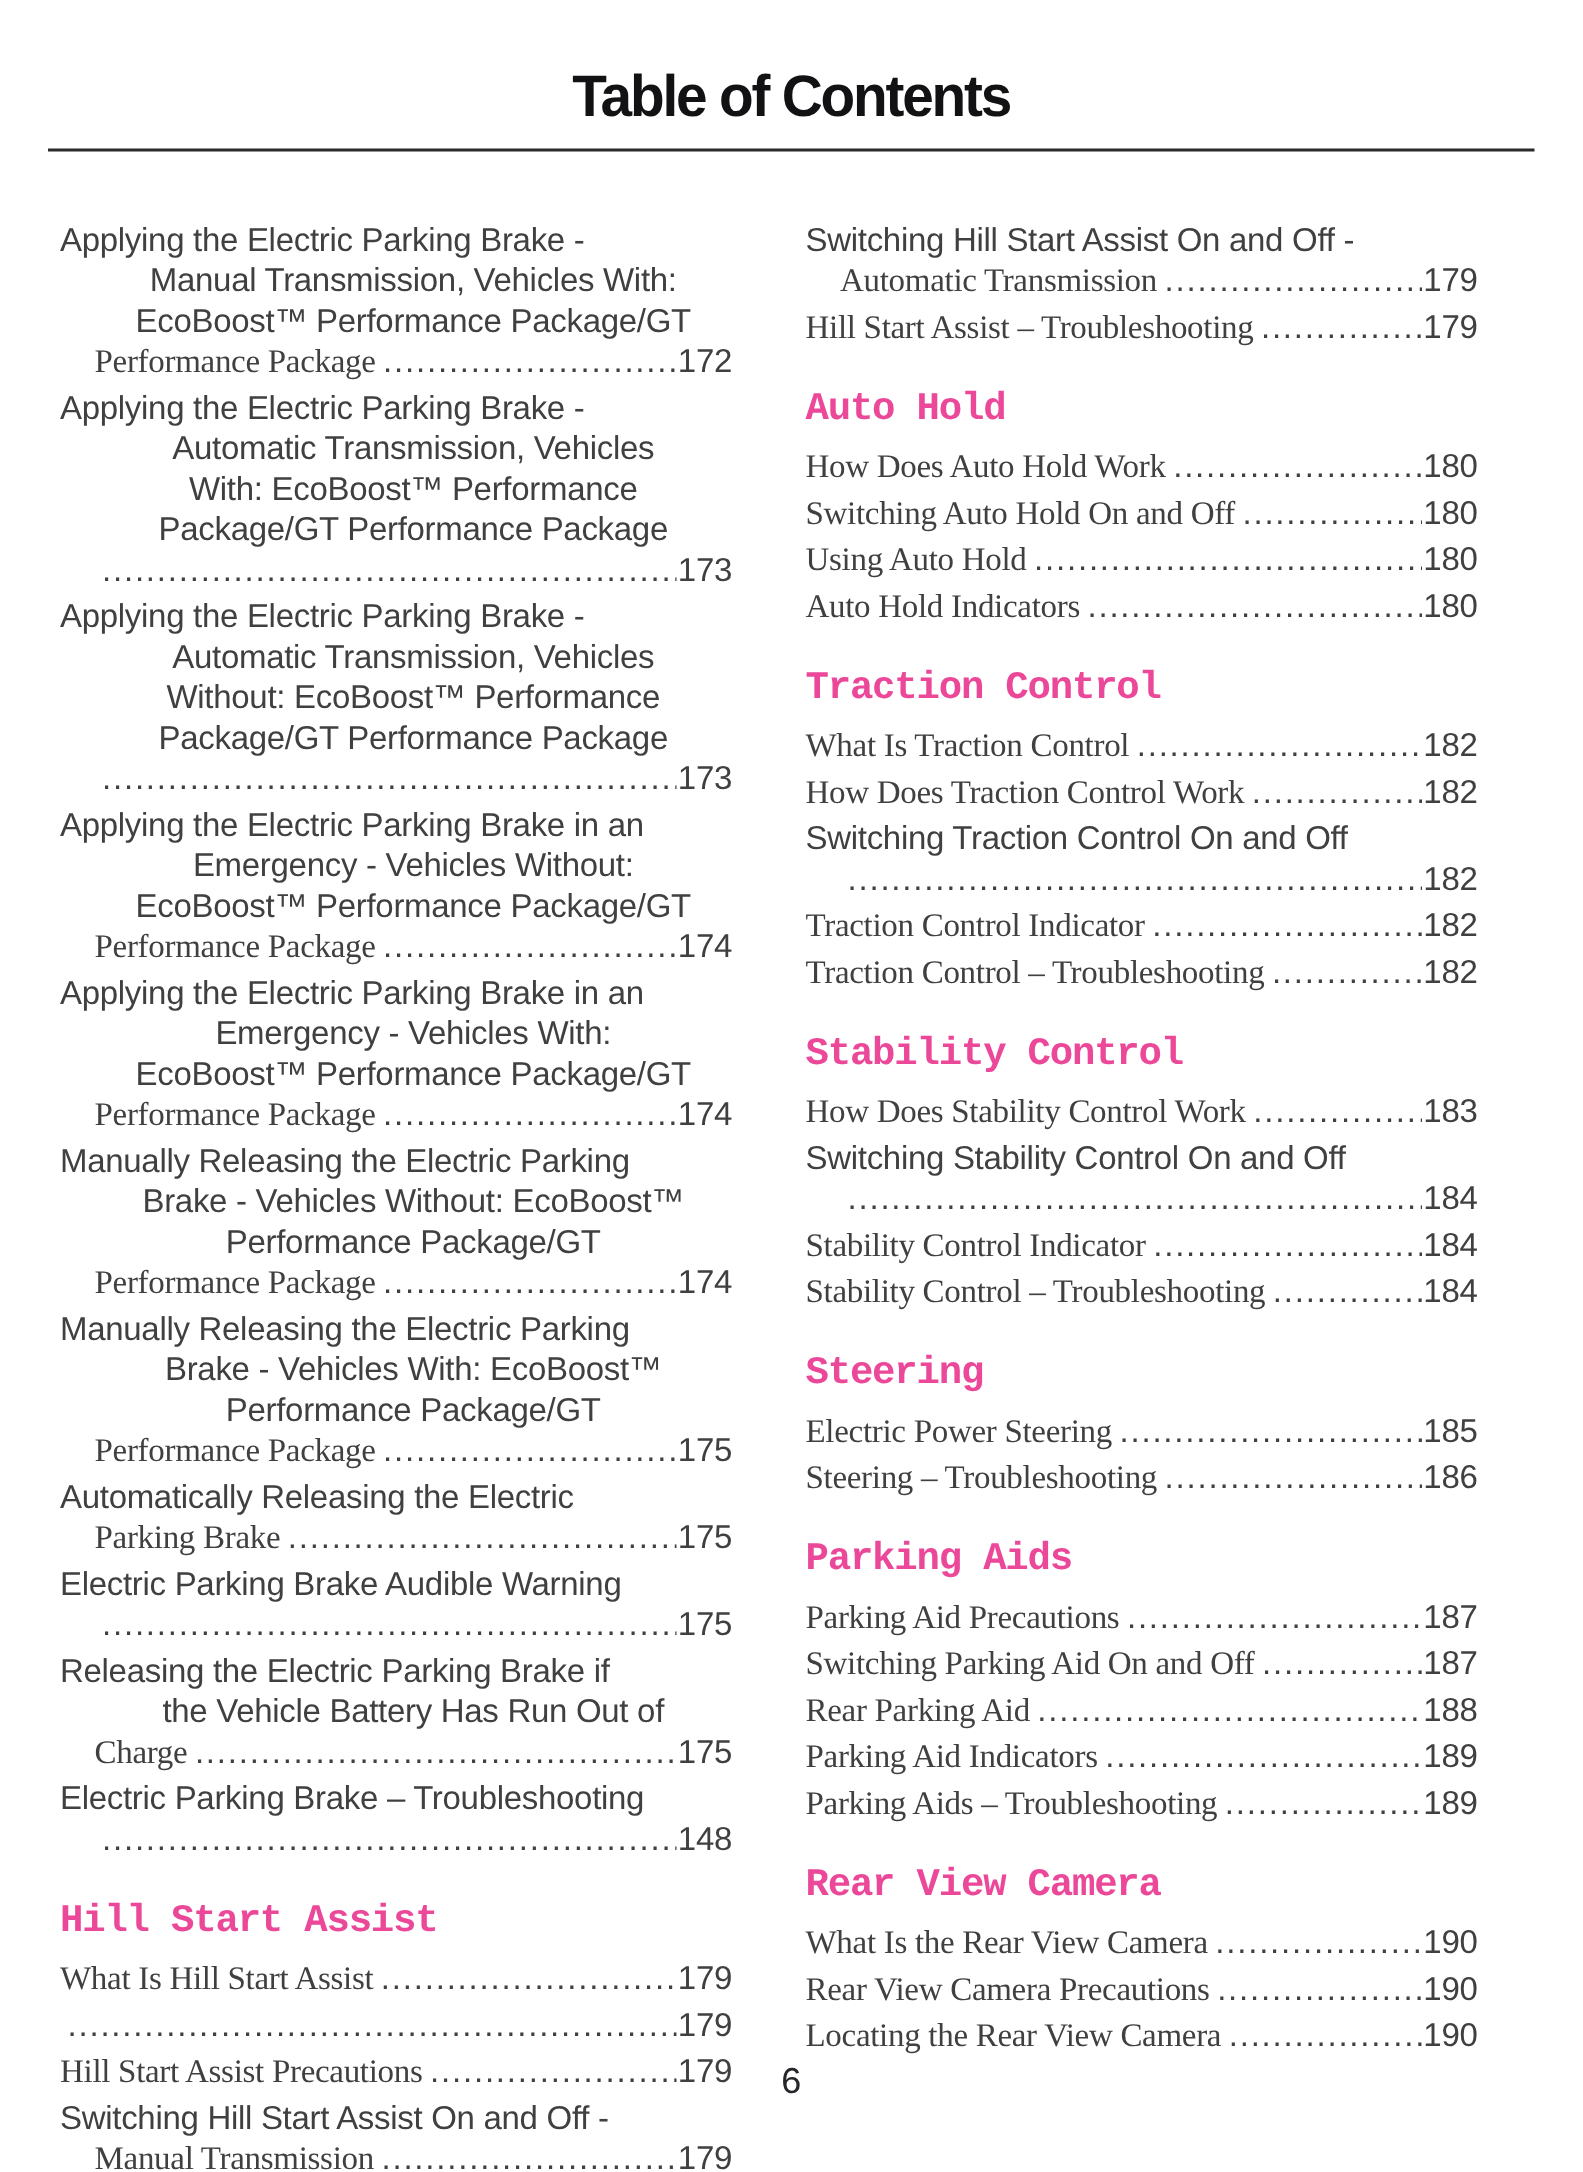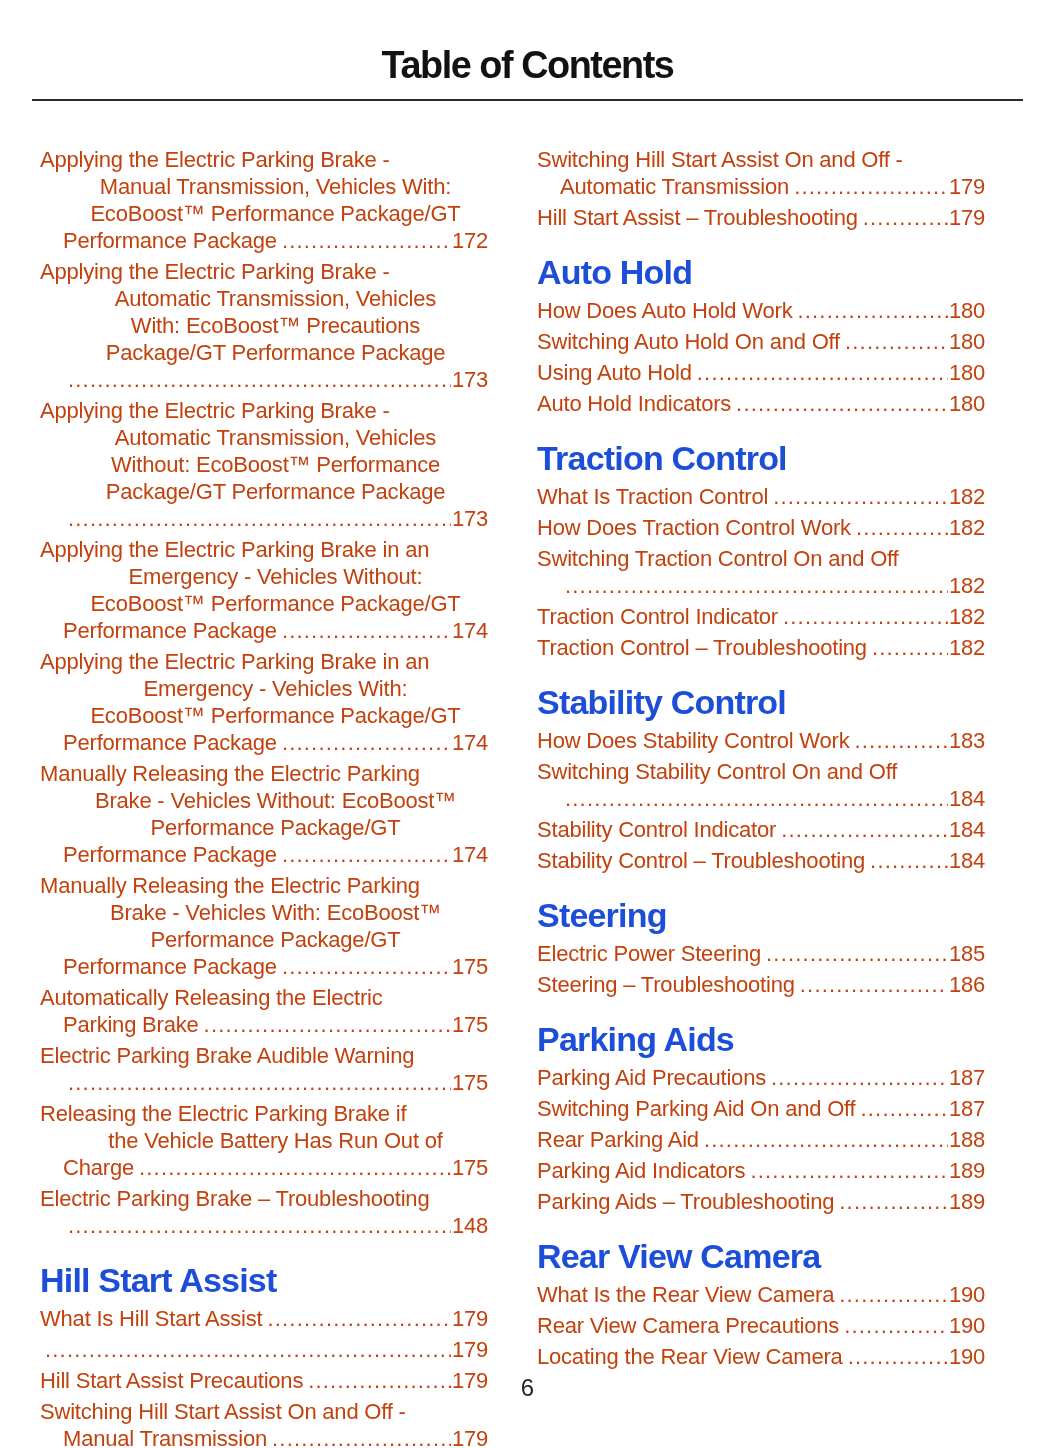--- a/index.html
+++ b/index.html
@@ -34,42 +34,43 @@
     display: flex;
     gap: 49px;
     padding: 45px 0 0 40px;
   }
   .col { width: 448px; flex: 0 0 448px; }
   .entry {
     font-size: 22px;
     line-height: 27px;
     letter-spacing: -0.2px;
     margin-bottom: 4px;
-    color: #c2410c;
+    color: #404040;
   }
   .line { white-space: nowrap; }
   .line.cont { padding-left: 23px; text-align: center; }
   .lastline { display: flex; align-items: baseline; }
-  .txt { flex: 0 0 auto; white-space: pre; }
+  .txt { flex: 0 0 auto; white-space: pre; font-family: Liberation Serif, serif; }
   .dots {
     flex: 1 1 auto;
     min-width: 0;
     overflow: hidden;
     white-space: nowrap;
     letter-spacing: 1.2px;
     margin: 0 1px 0 5px;
   }
   .pg { flex: 0 0 auto; }
   .section-heading {
-    font-size: 34px;
+    font-size: 26px;
     line-height: 32px;
     font-weight: 700;
     letter-spacing: -0.8px;
-    color: #1d4ed8;
+    color: #ec4899;
     margin: 25px 0 9px 0;
+    font-family: Liberation Mono, monospace;
   }
   .col .section-heading:first-child { margin-top: 0; }
   .page-number {
     position: absolute;
     left: 0; bottom: 46px;
     width: 100%;
     text-align: center;
     font-size: 24px;
     color: #26262a;
   }
@@ -88,21 +89,21 @@
           <div class="line cont">EcoBoost™ Performance Package/GT</div>
           <div class="line cont lastline">
             <span class="txt">Performance Package</span>
             <span class="dots">............................................................................................................................................</span>
             <span class="pg">172</span>
           </div>
         </div>
         <div class="entry">
           <div class="line">Applying the Electric Parking Brake -</div>
           <div class="line cont">Automatic Transmission, Vehicles</div>
-          <div class="line cont">With: EcoBoost™ Precautions</div>
+          <div class="line cont">With: EcoBoost™ Performance</div>
           <div class="line cont">Package/GT Performance Package</div>
           <div class="line cont lastline">
             <span class="txt"></span>
             <span class="dots">............................................................................................................................................</span>
             <span class="pg">173</span>
           </div>
         </div>
         <div class="entry">
           <div class="line">Applying the Electric Parking Brake -</div>
           <div class="line cont">Automatic Transmission, Vehicles</div>

